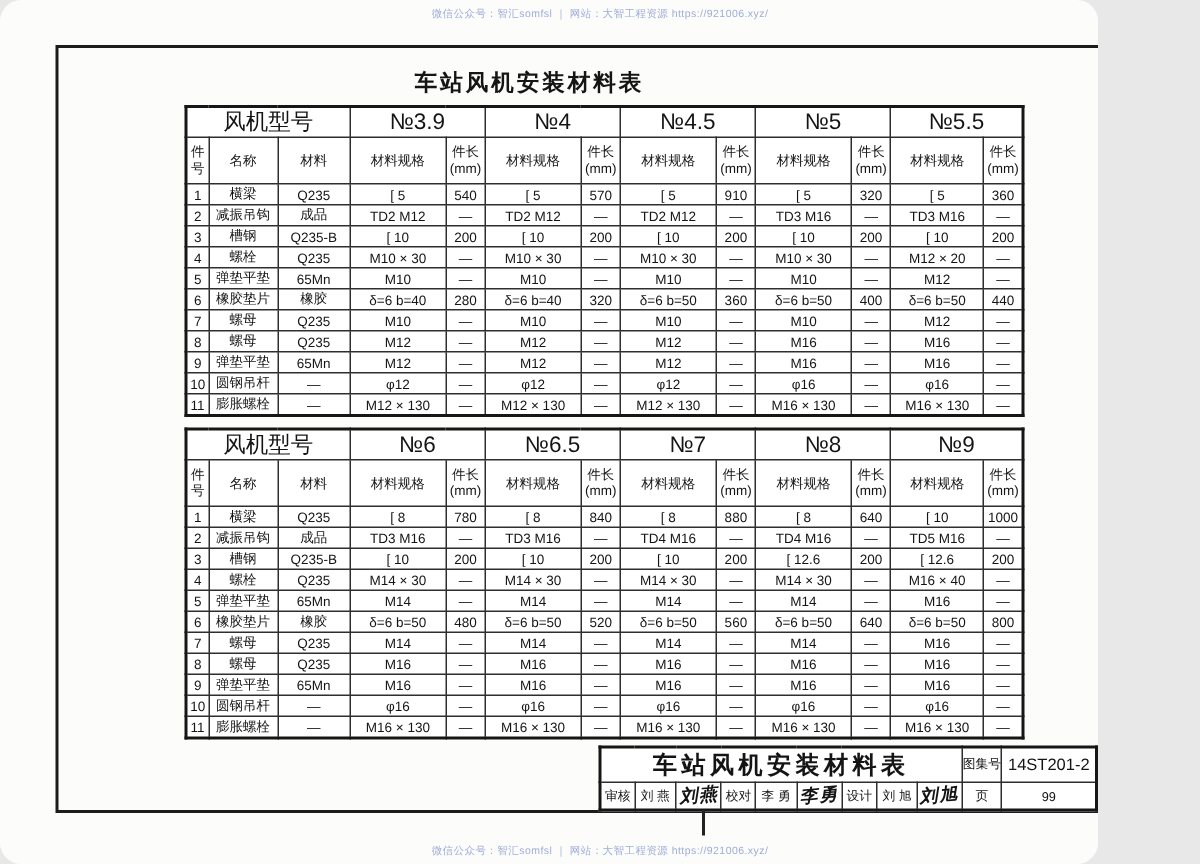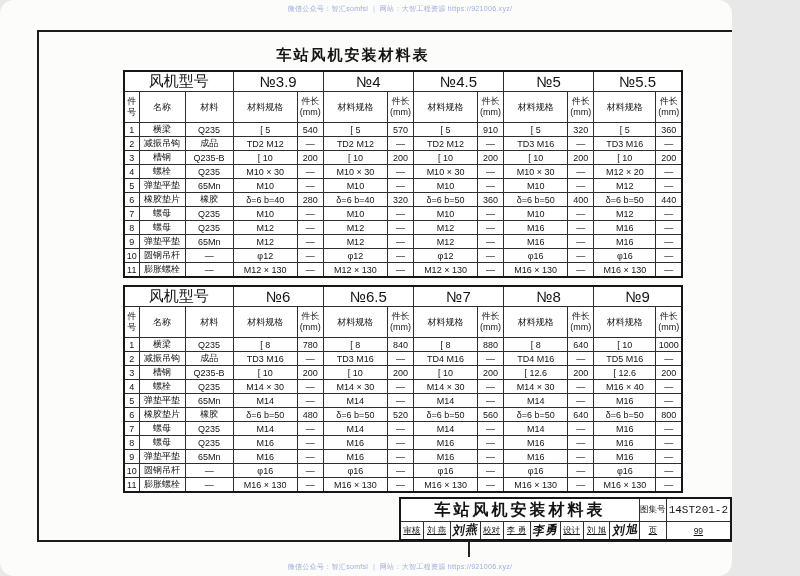--- a/index.html
+++ b/index.html
@@ -25,22 +25,22 @@
   tr.h2 td { height:30px; font-size:9px; line-height:1.2; }
   tr.d  td { height:13px; }
   td.thickL { border-left-width:2px; }
   
   .tblock { position:absolute; left:399px; top:497px; }
   table.tb { border-collapse:collapse; table-layout:fixed; background:#fff; border:2px solid #161616; }
   table.tb td { border:1px solid #2e2e2e; text-align:center; vertical-align:middle;
                 padding:0; color:#141414; white-space:nowrap; }
   td.tb-title { font-size:16px; font-weight:bold; letter-spacing:3px; height:22px; }
   td.tb-lab { font-size:8.5px; }
-  td.tb-atlas { font-size:11px; font-family:Liberation Mono, monospace;margin-left:12px; }
-  tr.tb-r2 td { height:17px; font-size:8.5px;text-decoration:underline; }
+  td.tb-atlas { font-size:11px; font-family:Liberation Sans, sans-serif;margin-left:12px; }
+  tr.tb-r2 td { height:17px; font-size:8.5px; }
   td.tb-page-no { font-size:10px;margin-left:22px; }
   .sigtxt { display:inline-block; font-family:"DejaVu Serif","Liberation Serif",serif;
             font-style:italic; font-weight:bold; font-size:12px; transform:rotate(-5deg);
             letter-spacing:1px; }
   .fold-mark { position:absolute; left:468px; top:540px; width:2px; height:17px; background:#222; }
 </style>
 </head>
 <body>
 
 <div class="page">

